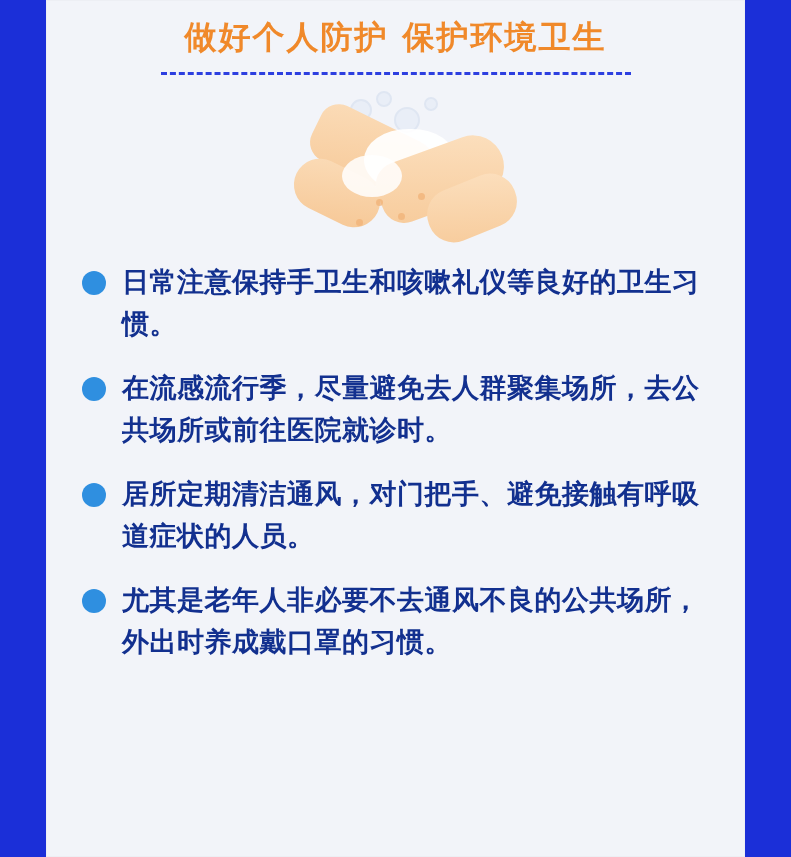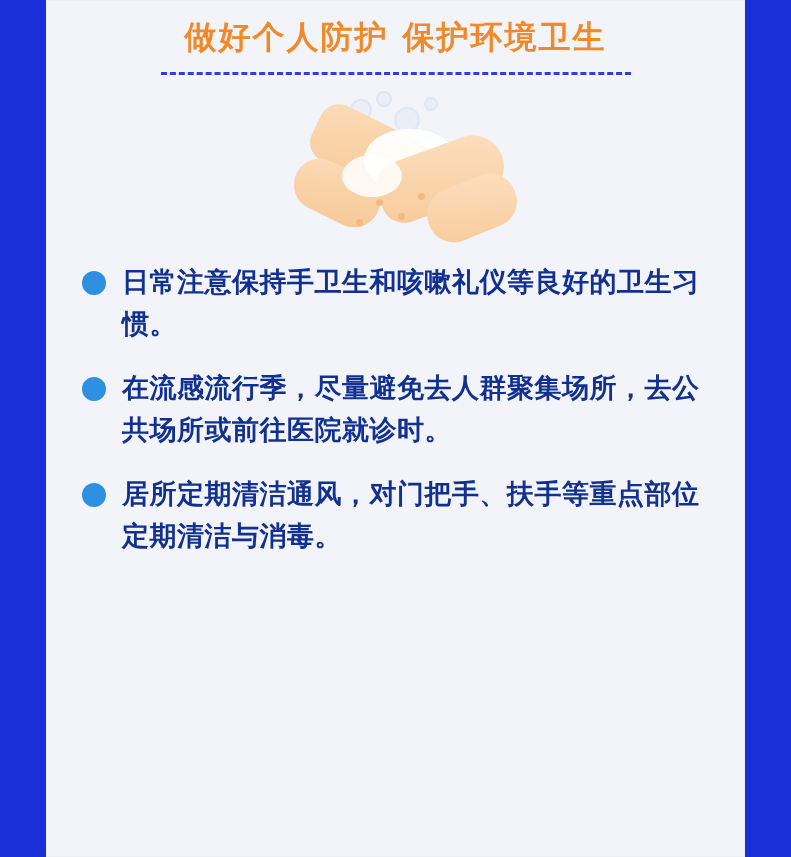--- a/index.html
+++ b/index.html
@@ -225,18 +225,22 @@
       <div class="item">
         <span class="bullet"></span>
         <span class="item-text">日常注意保持手卫生和咳嗽礼仪等良好的卫生习惯。</span>
       </div>
       <div class="item">
         <span class="bullet"></span>
         <span class="item-text">在流感流行季，尽量避免去人群聚集场所，去公共场所或前往医院就诊时。</span>
       </div>
       <div class="item">
         <span class="bullet"></span>
-        <span class="item-text">居所定期清洁通风，对门把手、扶手等重点部位定期清洁与消毒。</span>
+        <span class="item-text">居所定期清洁通风，对门把手、避免接触有呼吸道症状的人员。</span>
+      </div>
+      <div class="item">
+        <span class="bullet"></span>
+        <span class="item-text">尤其是老年人非必要不去通风不良的公共场所，外出时养成戴口罩的习惯。</span>
       </div>
     </div>
 
   </div>
 </div>
 
 </body></html>

